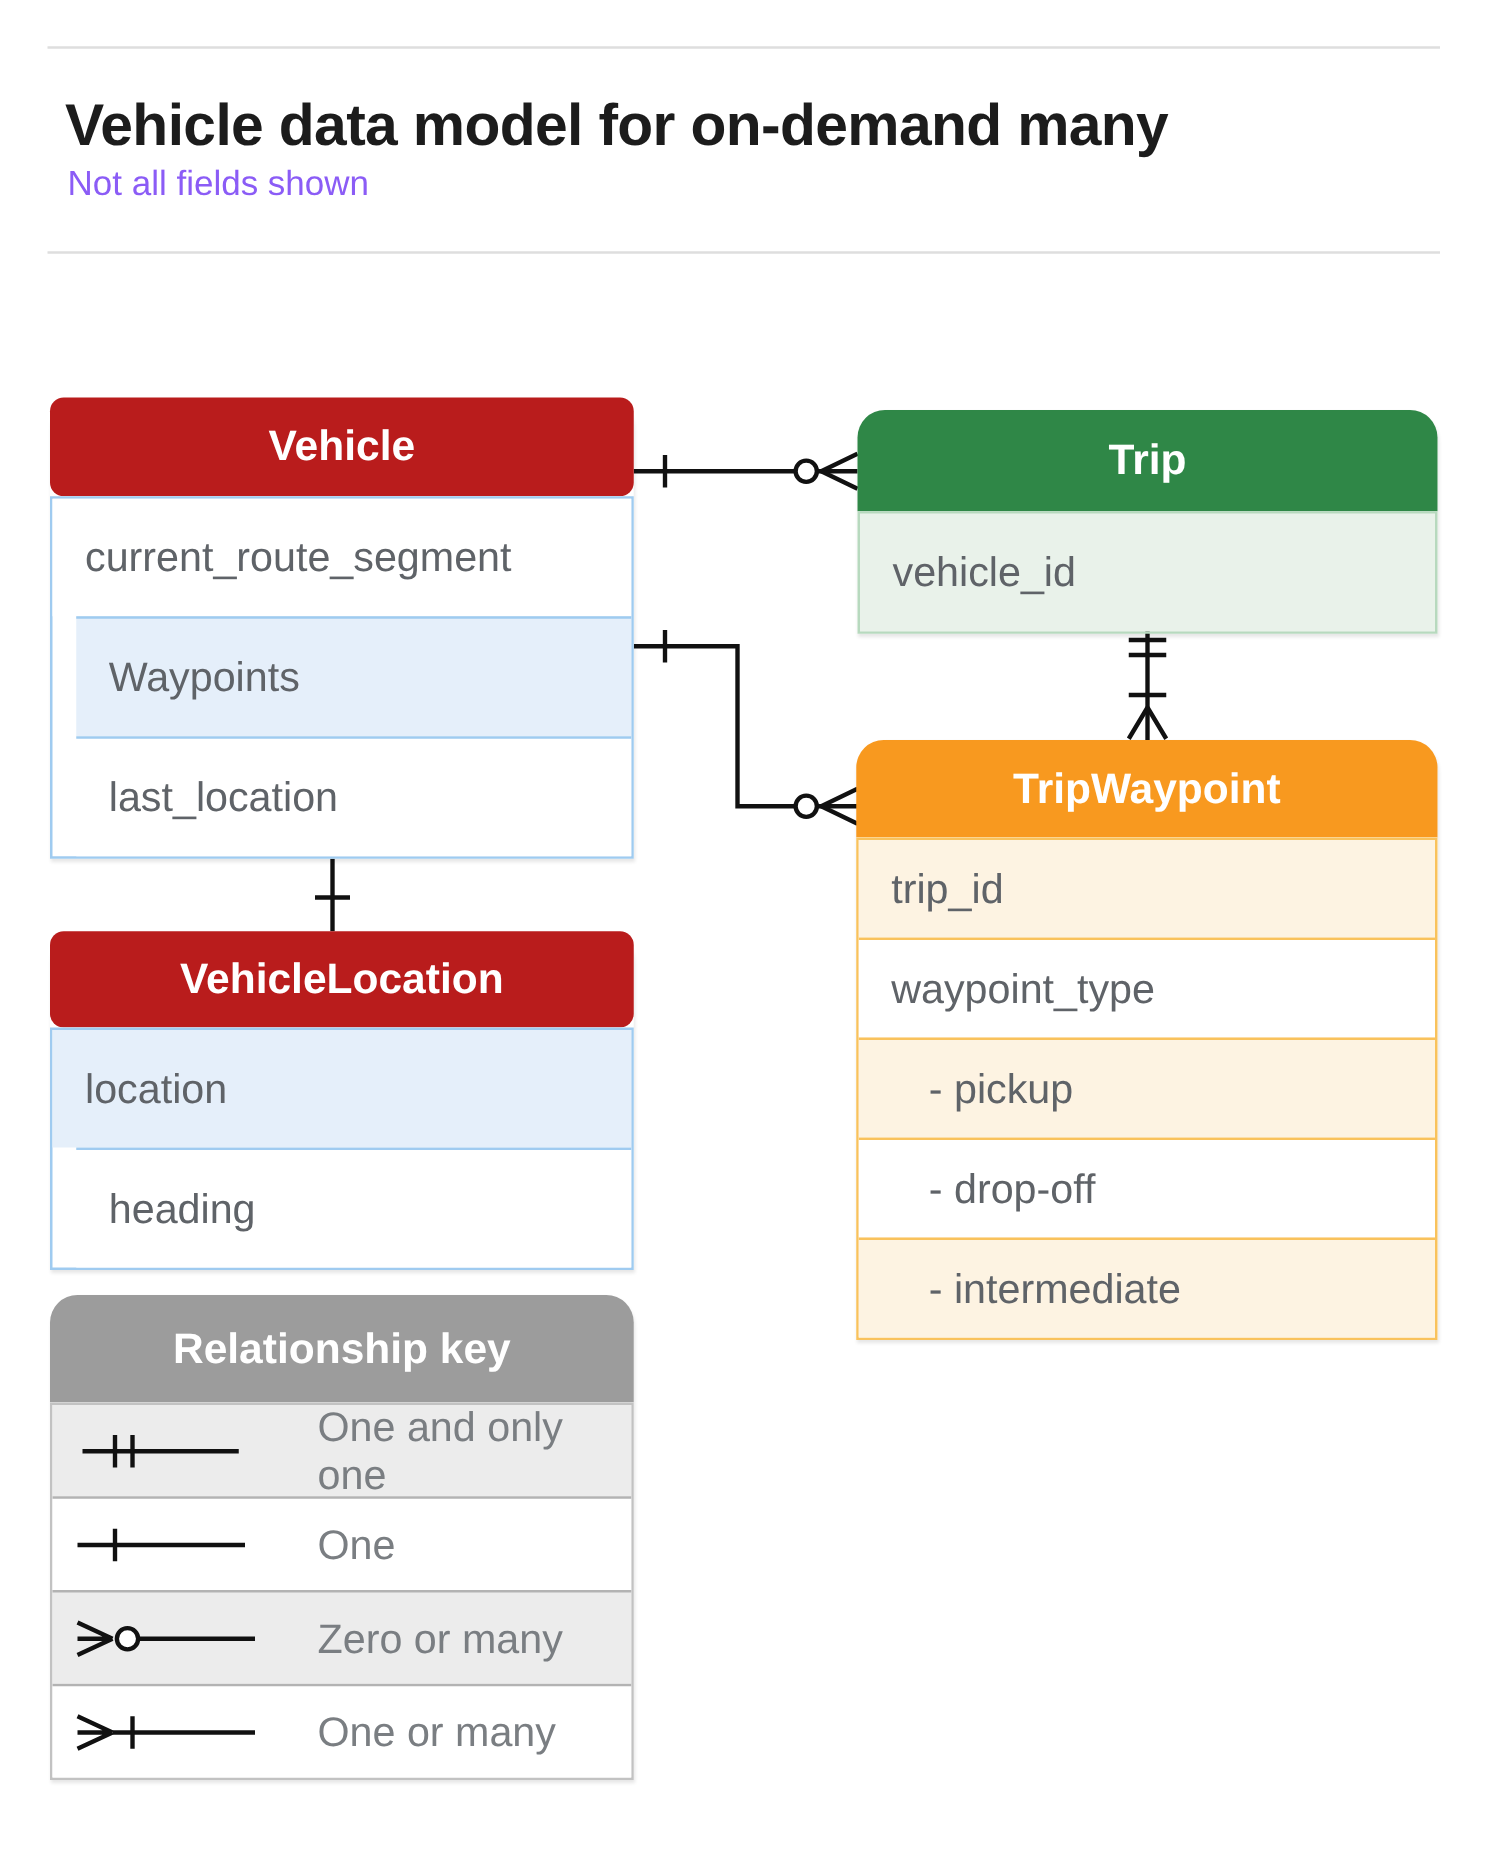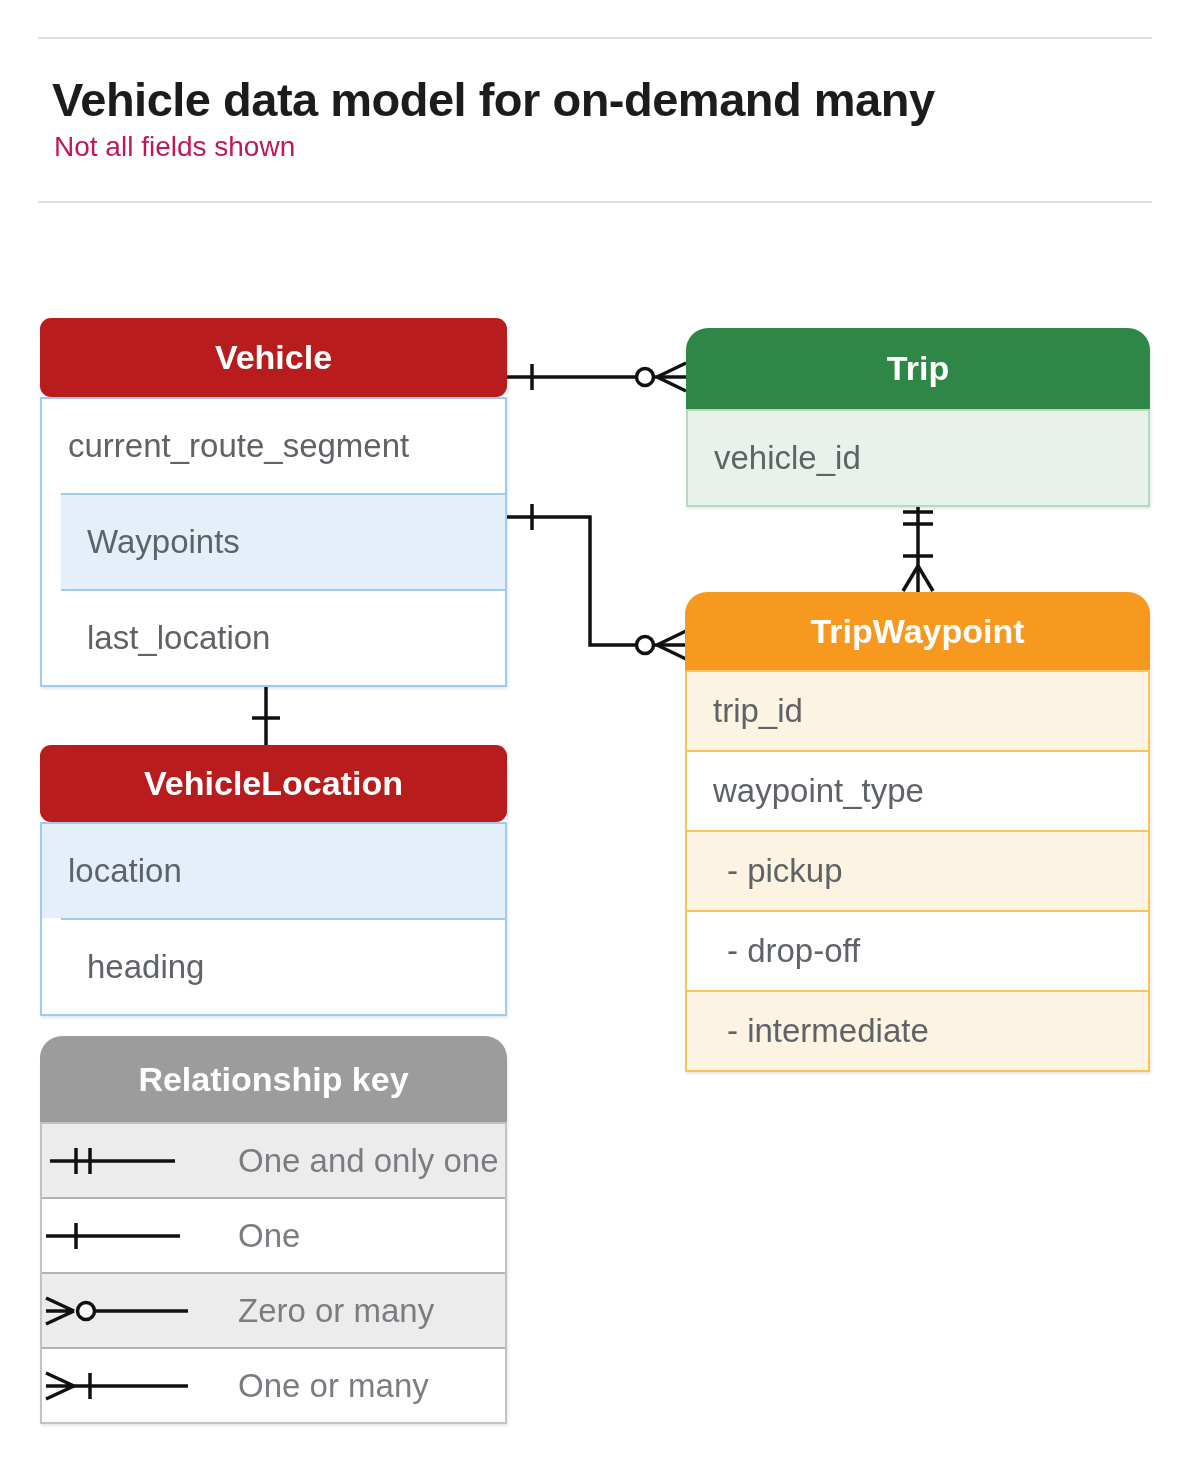--- a/index.html
+++ b/index.html
@@ -9,54 +9,54 @@
   }
   .rule{position:absolute;left:38px;width:1114px;height:2px;background:#dedede;}
   .rule-top{top:37px;}
   .rule-bottom{top:201px;}
   .page-title{
     position:absolute;left:52px;top:72px;margin:0;
     font-size:47px;font-weight:700;color:#1c1c1c;letter-spacing:-.5px;
   }
   .page-subtitle{
     position:absolute;left:54px;top:131px;margin:0;
-    font-size:28px;font-weight:400;color:#be185d;
+    font-size:28px;font-weight:400;color:#8b5cf6;
   }
   .entity{position:absolute;box-shadow:1px 2px 3px rgba(0,0,0,.10);border-radius:24px 24px 0 0;}
   .e-header{
     height:79px;border-radius:22px 22px 0 0;
     display:flex;align-items:center;justify-content:center;
     color:#fff;font-size:34px;font-weight:700;
   }
   .e-rows{border-style:solid;border-width:2px;background:#fff;}
   .e-row{
     height:94px;display:flex;align-items:center;
     padding-left:26px;font-size:33px;color:#5f6368;background:#fff;
   }
   .e-row + .e-row{border-top:2px solid;}
-  .e-row.indent{padding-left:40px;}
+  .e-row.indent{padding-left:56px;}
   
   .blue .e-header{background:#b91c1c;border-radius:11px;}
   .blue .e-rows{border-color:#9fcbf0;}
   .blue .e-row + .e-row{border-top-color:#9fcbf0;margin-left:19px;}
   .blue .e-row.hl{background:#e5effa;}
   
   .green .e-header{background:#2f8747;height:81px;}
   .green .e-rows{border-color:#b7d9be;}
   .green .e-row{background:#e9f2ea;}
   
   .orange .e-header{background:#f8991f;height:78px;}
   .orange .e-rows{border-color:#f9c25c;}
   .orange .e-row{height:78px;}
   .orange .e-row + .e-row{border-top-color:#f9c25c;}
   .orange .e-row.hl{background:#fdf3e2;}
   
   .key .e-header{background:#9c9c9c;height:86px;}
   .key .e-rows{border-color:#c2c2c2;}
-  .key .e-row{height:73px;padding-left:0;color:#7a7e82;}
+  .key .e-row{height:73px;padding-left:16px;color:#7a7e82;}
   .key .e-row + .e-row{border-top-color:#b3b3b3;}
   .key .e-row.hl{background:#ececec;}
   .key-symbol{width:150px;height:52px;flex:0 0 150px;}
   .key-label{margin-left:46px;}
   .overlay{position:absolute;left:0;top:0;pointer-events:none;}
   .overlay path,.overlay line{stroke:#111;stroke-width:3.5;fill:none;}
   .overlay circle{stroke:#111;stroke-width:3.5;fill:#fff;}
   .key-symbol path,.key-symbol line{stroke:#111;stroke-width:3.5;fill:none;}
   .key-symbol circle{stroke:#111;stroke-width:3.5;fill:#fff;}
 </style>

